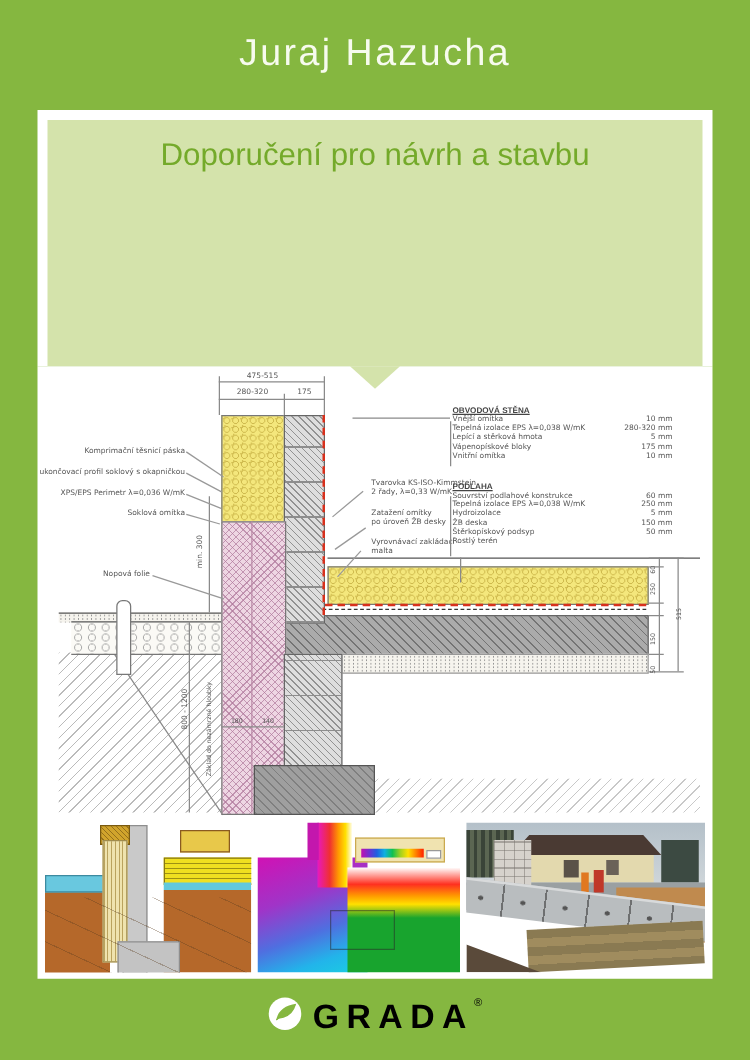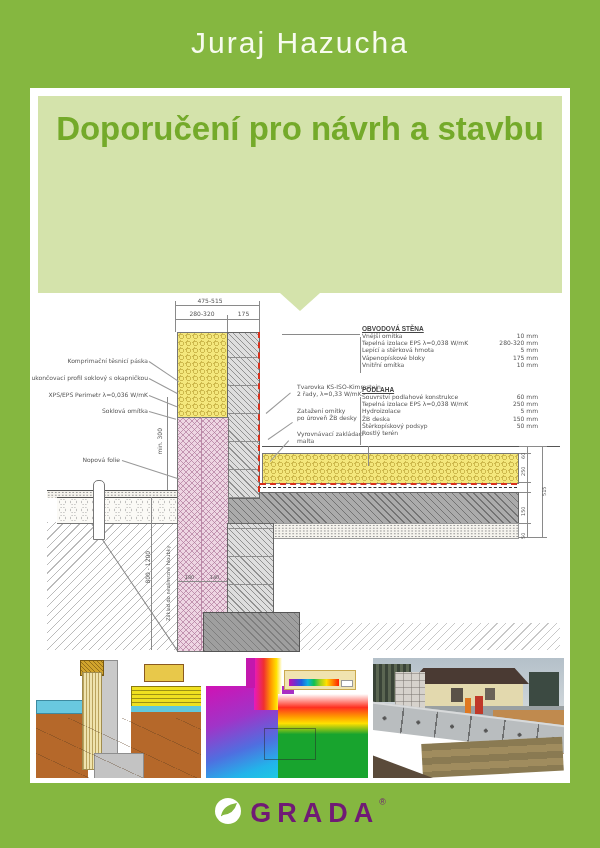--- a/index.html
+++ b/index.html
@@ -9,21 +9,21 @@
 
   
   .author{left:0;top:26px;width:600px;text-align:center;color:#f7fbee;
           font-size:30px;letter-spacing:2px;font-weight:400;}
 
   
   .panel-frame{left:30px;top:88px;width:540px;height:205px;background:#ffffff;}
   .panel-inner{left:38px;top:96px;width:524px;height:197px;background:#d4e3ab;text-align:center;}
   .title1{display:block;margin-top:20px;font-size:45px;line-height:1.05;color:#3b3b39;letter-spacing:.5px;}
   .title2{display:block;font-size:36px;line-height:1.1;color:#3b3b39;}
-  .subtitle{display:block;margin-top:14px;font-size:33px;font-weight:700;color:#74aa2a;}
+  .subtitle{display:block;margin-top:14px;font-size:25px;font-weight:400;color:#74aa2a;}
   .tail{left:280px;top:293px;width:0;height:0;border-left:20px solid transparent;
         border-right:20px solid transparent;border-top:18px solid #d4e3ab;z-index:5;}
 
   
   .content{left:30px;top:293px;width:540px;height:490px;background:#ffffff;}
 
   
   .drawing{left:30px;top:293px;width:540px;height:362px;}
   .t{font-size:6px;color:#555;line-height:1.2;font-family:"DejaVu Sans",sans-serif;}
   .t5{font-size:5px;}
@@ -73,21 +73,21 @@
   .callL{width:118px;text-align:right;}
   .callM{width:95px;text-align:left;}
 
   
   .thumb{top:658px;height:120px;overflow:hidden;background:#fff;}
   .t1{left:36px;width:165px;}
   .t2{left:206px;width:162px;}
   .t3{left:373px;width:191px;}
 
   
-  .brand{left:0;top:797px;width:600px;text-align:center;color:#701a75;}
+  .brand{left:0;top:797px;width:600px;text-align:center;color:#000000;}
   .brand .bt{font-size:27px;font-weight:700;letter-spacing:6px;vertical-align:middle;}
   .brand .reg{font-size:9px;vertical-align:top;}
   .leaf{display:inline-block;vertical-align:middle;margin-right:8px;}
 </style>
 </head>
 <body>
 
 <div class="cover">
 
   <div class="abs author">Juraj Hazucha</div>

